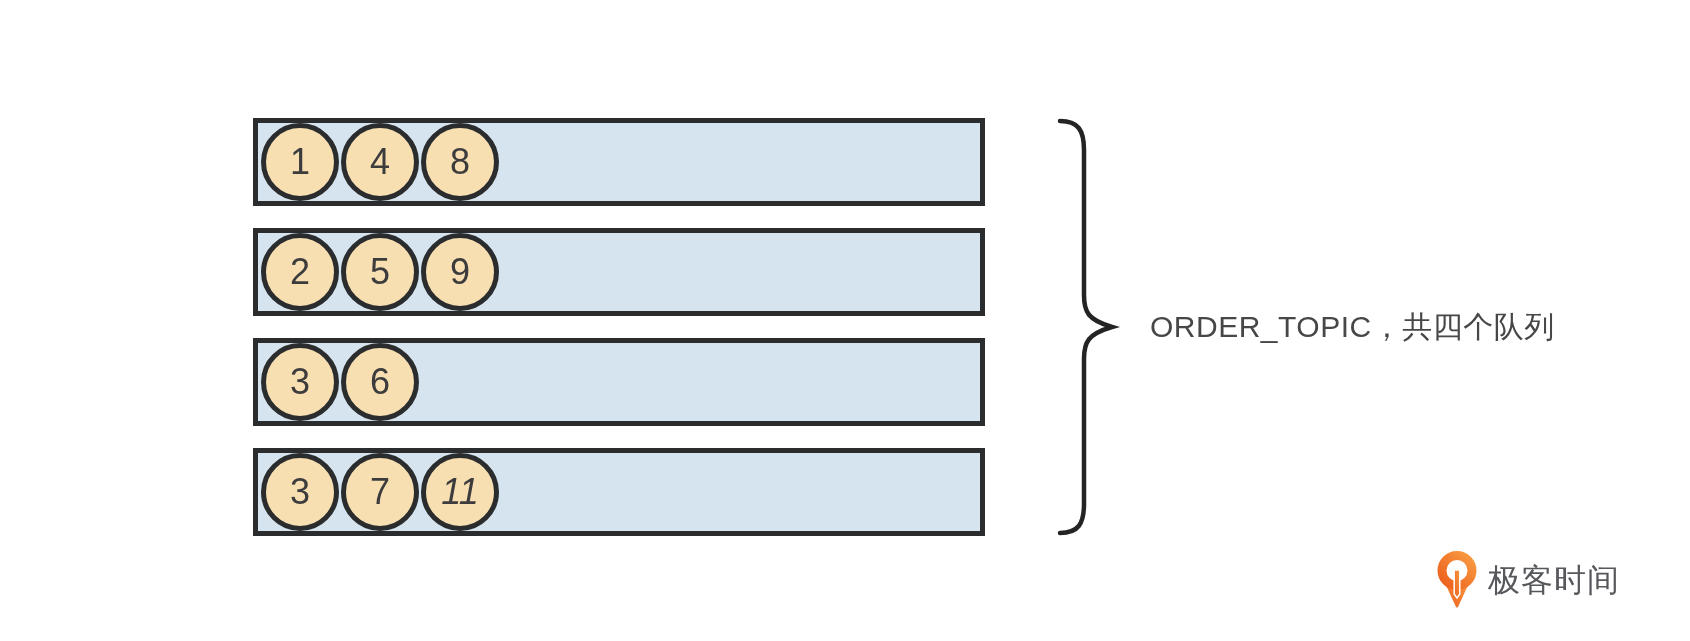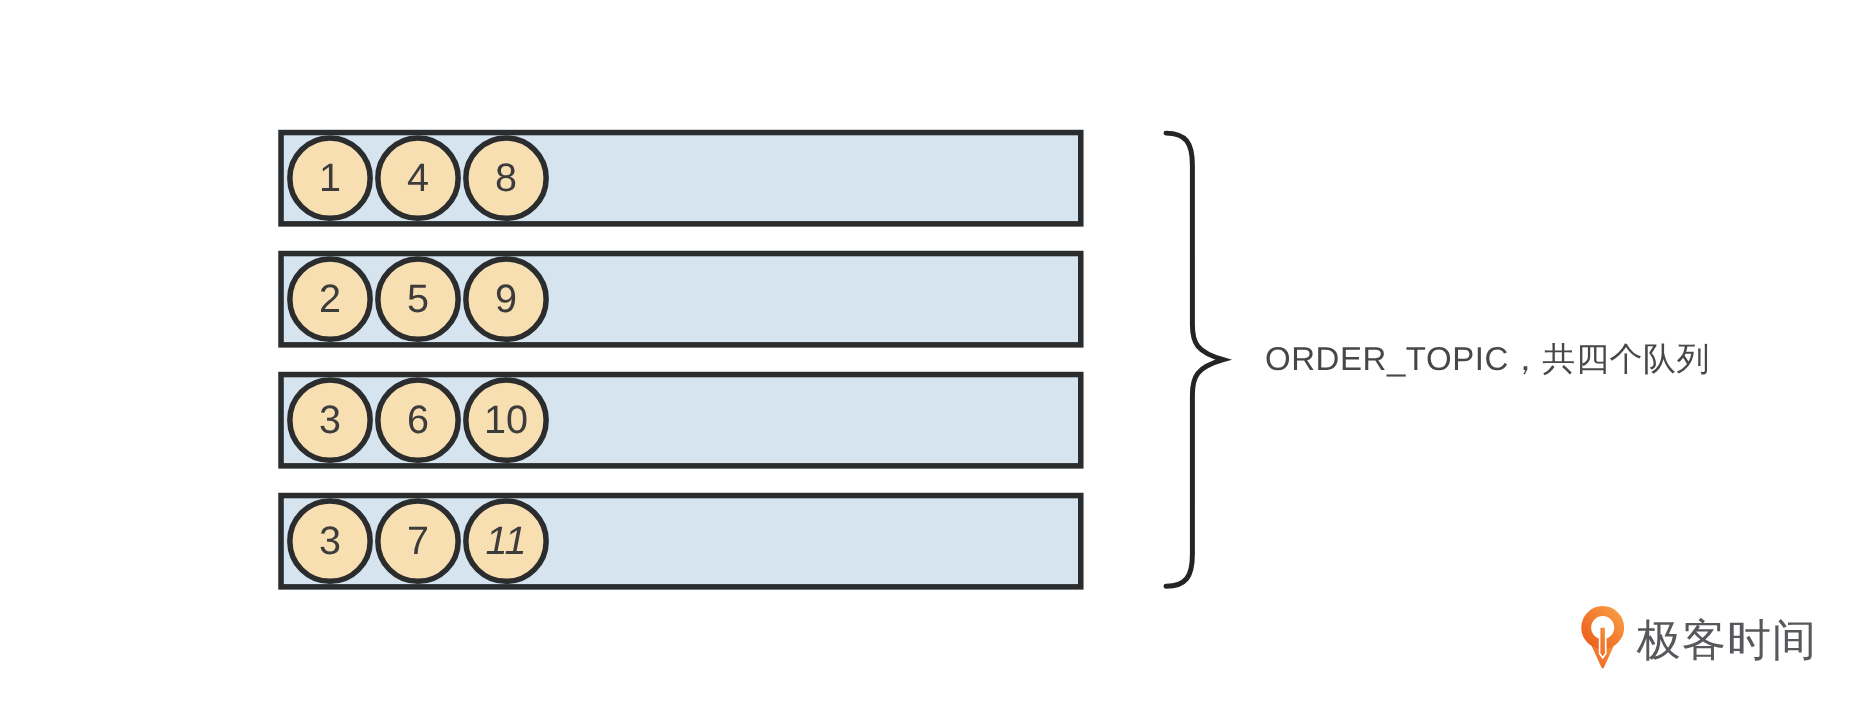--- a/index.html
+++ b/index.html
@@ -44,21 +44,21 @@
     letter-spacing:0.5px;
     color:var(--label-text,#474747);
     white-space:nowrap;
   }
   .logo{
     position:absolute;
     left:1437px;top:550px;
     display:flex;align-items:center;gap:11px;
   }
   .logo-text{
-    font-size:40px;
+    font-size:32px;
     color:var(--logo-text-gray,#56585c);
     letter-spacing:1px;
     white-space:nowrap;
   }
 </style>
 </head>
 <body>
 
 <div class="canvas">
 
@@ -69,21 +69,20 @@
         <div class="msg" style="left: 163px;">8</div>
       </div>
       <div class="queue" style="top: 228px;">
         <div class="msg" style="left: 3px;">2</div>
         <div class="msg" style="left: 83px;">5</div>
         <div class="msg" style="left: 163px;">9</div>
       </div>
       <div class="queue" style="top: 338px;">
         <div class="msg" style="left: 3px;">3</div>
         <div class="msg" style="left: 83px;">6</div>
-        <div class="msg" style="left: 163px;">10</div>
       </div>
       <div class="queue" style="top: 448px;">
         <div class="msg" style="left: 3px;">3</div>
         <div class="msg" style="left: 83px;">7</div>
         <div class="msg" style="left: 163px; font-style: italic;">11</div>
       </div>
     </div>
 
   <svg class="brace" width="80" height="432" viewBox="0 0 80 432">
     <path d="M10,9 C28,9 34,18 34,38 L34,183 C34,200 38,208 62,215

